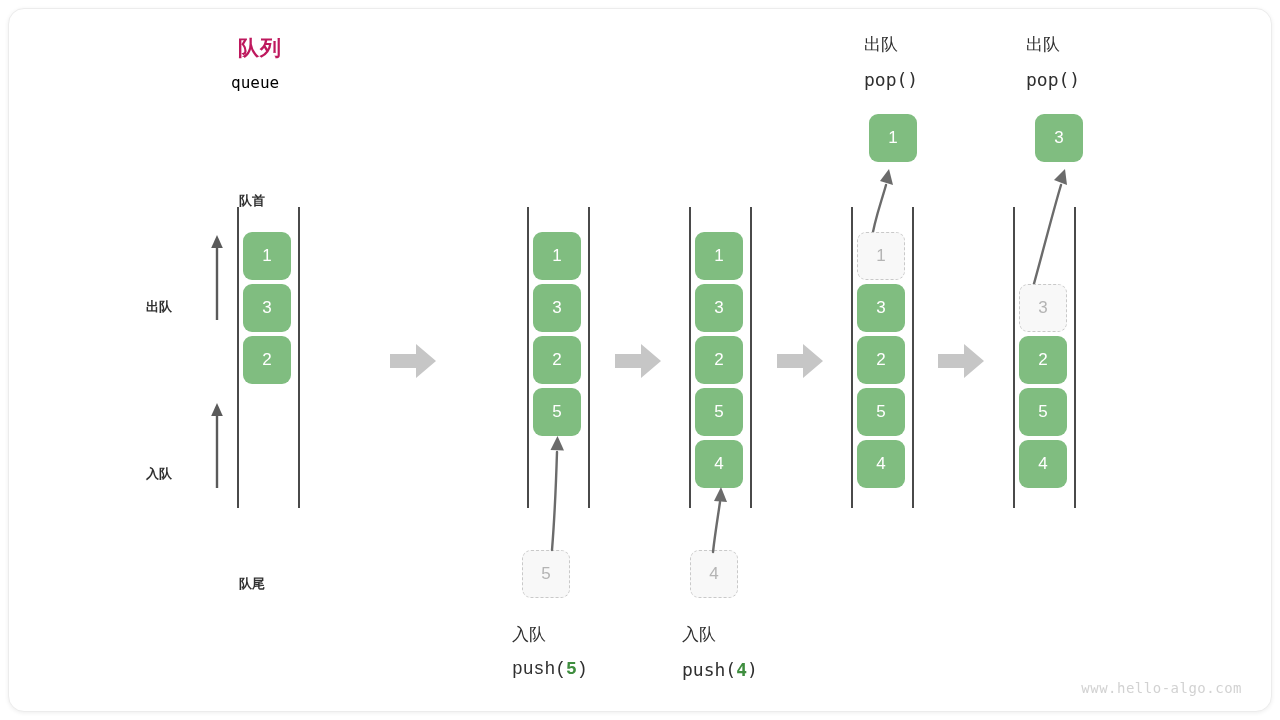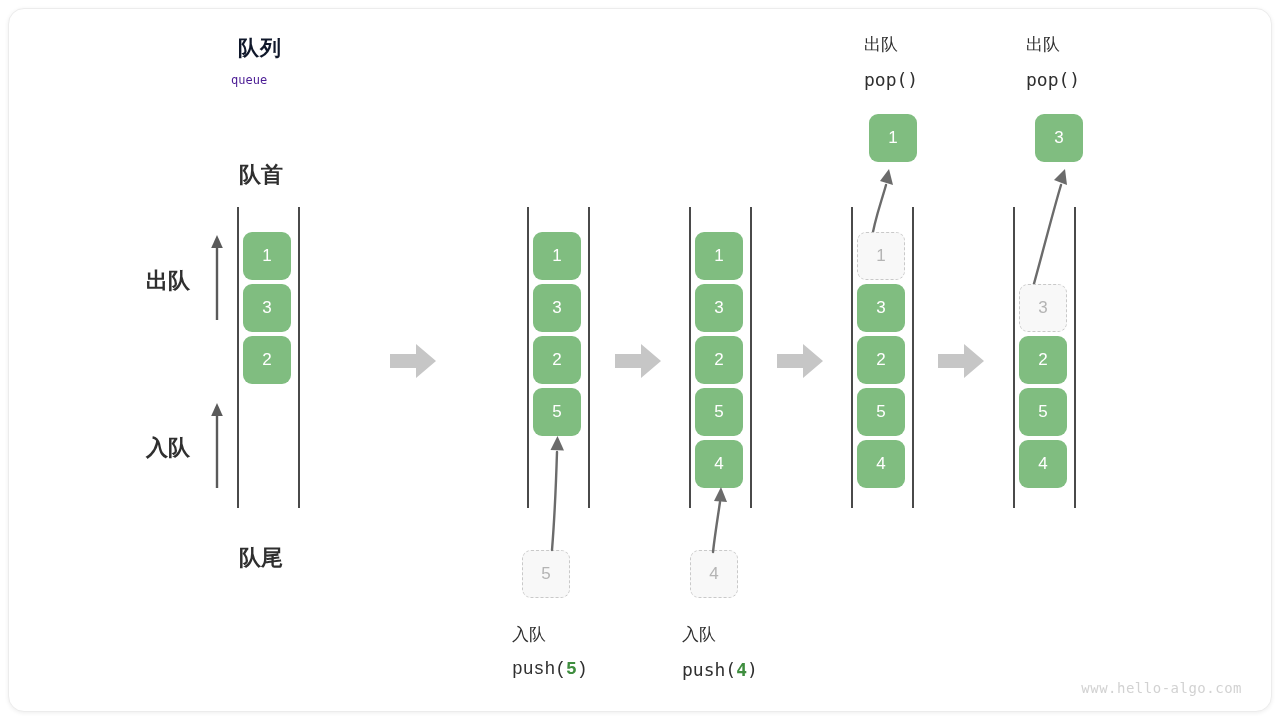--- a/index.html
+++ b/index.html
@@ -24,39 +24,40 @@
     background: #ffffff;
     border: 1px solid #ececec;
     border-radius: 16px;
     box-shadow: 0 1px 4px rgba(0,0,0,0.07);
     box-sizing: border-box;
   }
 
   
   .title-cn {
     position: absolute;
-    color: #0f172a;
+    color: #be185d;
     font-weight: bold;
     font-size: 21px;
     letter-spacing: 1px;
     white-space: nowrap;
   }
   .title-en {
     position: absolute;
-    color: #4c1d95;
+    color: #000000;
     font-family: "DejaVu Sans Mono", "Liberation Mono", monospace;
-    font-size: 12px;
+    font-size: 16px;
     white-space: nowrap;
   }
   .label-bold {
     position: absolute;
     color: #2f2f2f;
     font-weight: bold;
-    font-size: 22px;
-    white-space: nowrap;
+    font-size: 13px;
+    white-space: nowrap;
+    margin-top: 32px;
   }
   .op-cn {
     position: absolute;
     color: #2f2f2f;
     font-size: 17px;
     white-space: nowrap;
   }
   .op-code {
     position: absolute;
     color: #2f2f2f;

